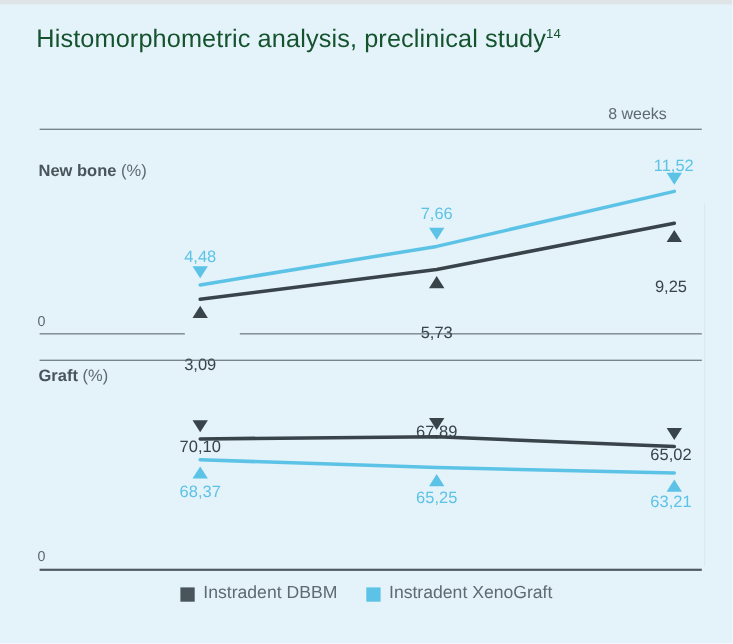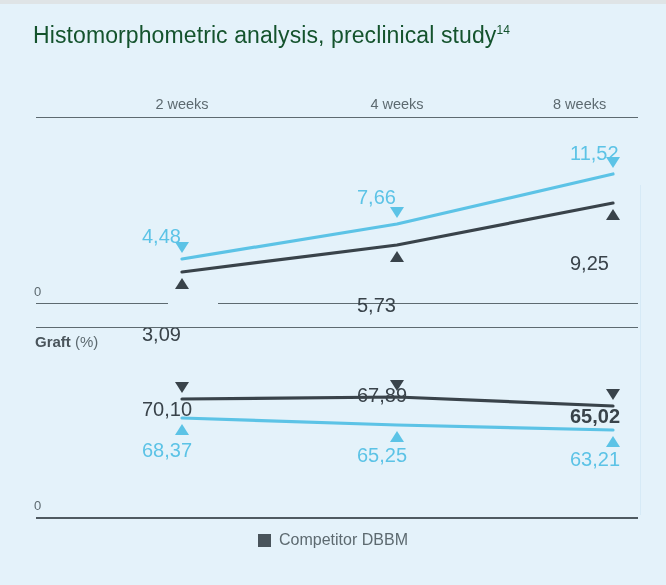--- a/index.html
+++ b/index.html
@@ -96,22 +96,23 @@
   .chart-svg {
     position: absolute;
     left: 0; top: 0;
     width: 666px; height: 585px;
     pointer-events: none;
   }
 
   
   .val {
     position: absolute;
-    font-size: 20px;
-    white-space: nowrap;
+    font-size: 15px;
+    white-space: nowrap;
+    text-align: center;
   }
   .val.dark { color: #39434a; margin-top: 36px; }
   .val.blue { color: #5cc3e6; }
 
   
   .legend {
     position: absolute;
     left: 0; top: 531px;
     width: 666px;
     display: flex;
@@ -134,26 +135,28 @@
 
 <div id="root">
 
   <div class="top-strip"></div>
   <div class="right-rule"></div>
 
   <div class="title">
     <span>Histomorphometric analysis, preclinical study</span><sup>14</sup>
   </div>
 
-  <div class="col-head" style="left:122px;width:120px;">2 weeks</div>
-  <div class="col-head" style="left:337px;width:120px;">4 weeks</div>
   <div class="col-head" style="left:553px;width:120px;text-align:left;">8 weeks</div>
 
   <div class="rule rule-head"></div>
 
+  <div class="panel-label label-newbone">
+    <b>New bone</b>
+    <span>(%)</span>
+  </div>
 
   <div class="zero zero-nb">0</div>
   <div class="rule rule-nb-a"></div>
   <div class="rule rule-nb-b"></div>
 
   <div class="val blue" style="left:142px;top:225px;width:80px;">4,48</div>
   <div class="val blue" style="left:357px;top:186px;width:80px;">7,66</div>
   <div class="val blue" style="left:570px;top:142px;width:85px;">11,52</div>
 
   <div class="val dark" style="left:142px;top:287px;width:80px;">3,09</div>
@@ -164,21 +167,21 @@
   <div class="panel-label label-graft">
     <b>Graft</b>
     <span>(%)</span>
   </div>
 
   <div class="zero zero-gr">0</div>
   <div class="rule rule-base"></div>
 
   <div class="val dark" style="left:142px;top:362px;width:80px;">70,10</div>
   <div class="val dark" style="left:357px;top:348px;width:80px;">67,89</div>
-  <div class="val dark" style="left:570px;top:369px;width:80px;font-weight:bold;">65,02</div>
+  <div class="val dark" style="left:570px;top:369px;width:80px;">65,02</div>
 
   <div class="val blue" style="left:142px;top:439px;width:80px;">68,37</div>
   <div class="val blue" style="left:357px;top:444px;width:80px;">65,25</div>
   <div class="val blue" style="left:570px;top:448px;width:80px;">63,21</div>
 
   <svg class="chart-svg" viewBox="0 0 666 585">
 
     <polyline points="182,272 397,245 613,203" fill="none" stroke="#39434a" stroke-width="3.2" stroke-linecap="round" stroke-linejoin="round"></polyline>
 
     <polyline points="182,259 397,224 613,174" fill="none" stroke="#5cc3e6" stroke-width="3.2" stroke-linecap="round" stroke-linejoin="round"></polyline>
@@ -200,17 +203,21 @@
     <polygon points="613,400 606,389 620,389" fill="#39434a"></polygon>
 
     <polygon points="182,424 175,435 189,435" fill="#5cc3e6"></polygon>
     <polygon points="397,431 390,442 404,442" fill="#5cc3e6"></polygon>
     <polygon points="613,436 606,447 620,447" fill="#5cc3e6"></polygon>
   </svg>
 
   <div class="legend">
     <div class="legend-item">
       <span class="swatch" style="background:#49545b;"></span>
-      <span>Competitor DBBM</span>
+      <span>Instradent DBBM</span>
     </div>
+    <div class="legend-item">
+      <span class="swatch" style="background:#5cc3e6;"></span>
+      <span>Instradent XenoGraft</span>
+    </div>
   </div>
 
 </div>
 
 </body></html>

